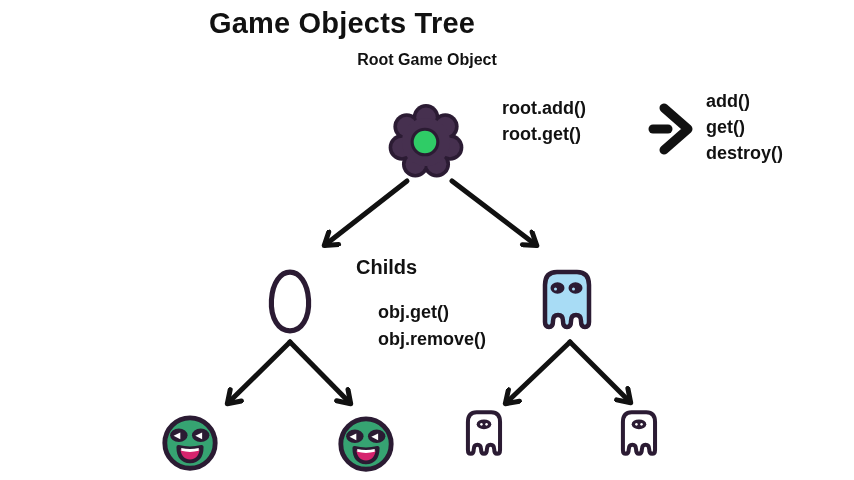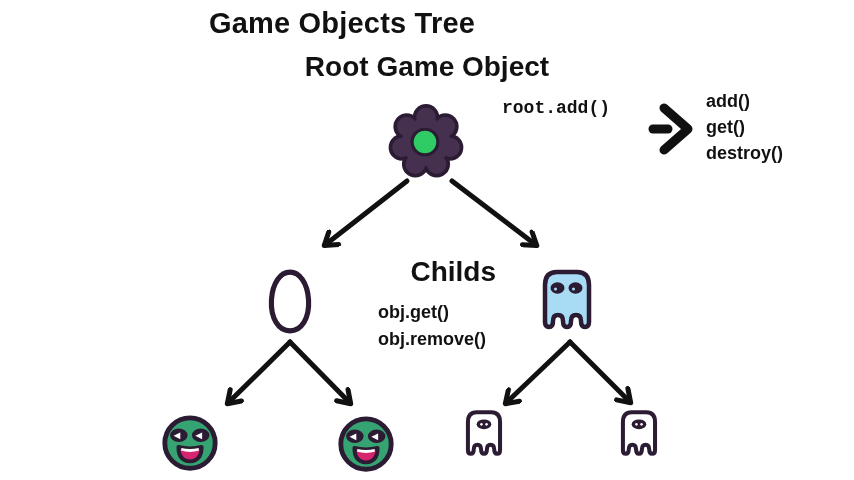--- a/index.html
+++ b/index.html
@@ -9,29 +9,29 @@
     font-family:"Liberation Sans", sans-serif;
     color:var(--text,#111);
   }
   .abs{position:absolute;}
   .title{
     left:0;top:7px;width:684px;text-align:center;
     font-size:29px;font-weight:700;letter-spacing:.2px;
   }
   .subtitle{
     left:0;top:51px;width:854px;text-align:center;
-    font-size:28px;font-weight:700;
+    font-size:16px;font-weight:700;
   }
   .methods{font-size:18px;font-weight:700;line-height:26px;white-space:nowrap;}
-  .root-methods{left:502px;top:95px;font-family:Liberation Mono, monospace;}
+  .root-methods{left:502px;top:95px;}
   .engine-methods{left:706px;top:88px;}
   .child-methods{left:378px;top:299px;line-height:27px;}
   .childs-heading{
-    left:356px;top:256px;width:140px;text-align:right;
-    font-size:28px;font-weight:700;
+    left:356px;top:256px;width:140px;text-align:left;
+    font-size:20px;font-weight:700;
   }
   svg{display:block;}
   .overlay{left:0;top:0;pointer-events:none;}
 </style>
 </head>
 <body>
 
 <div class="canvas">
 
   <div class="abs title">Game Objects Tree</div>
@@ -72,20 +72,21 @@
       <circle cx="27.6" cy="59.6" r="9.5"></circle>
         <circle cx="14.6" cy="43.3" r="9.5"></circle>
       <circle cx="19.2" cy="23" r="9.5"></circle>
         <circle cx="38" cy="38" r="23.5"></circle>
     </g>
     <circle cx="37" cy="38" r="12.5" style="fill:var(--gear_green,#2fcc66);stroke:var(--outline,#2b1b33)" stroke-width="3"></circle>
   </svg>
 
   <div class="abs methods root-methods">
     <div>root.add()</div>
+    <div>root.get()</div>
   </div>
 
   <svg class="abs" style="left:648px;top:100px;" width="48" height="56" viewBox="0 0 48 56">
     <g fill="none" style="stroke:var(--arrow,#111)" stroke-width="9" stroke-linecap="round" stroke-linejoin="round">
       <line x1="5" y1="29" x2="20" y2="29"></line>
       <path d="M16,8 L40,29 L16,50"></path>
     </g>
   </svg>
 
   <div class="abs methods engine-methods">

